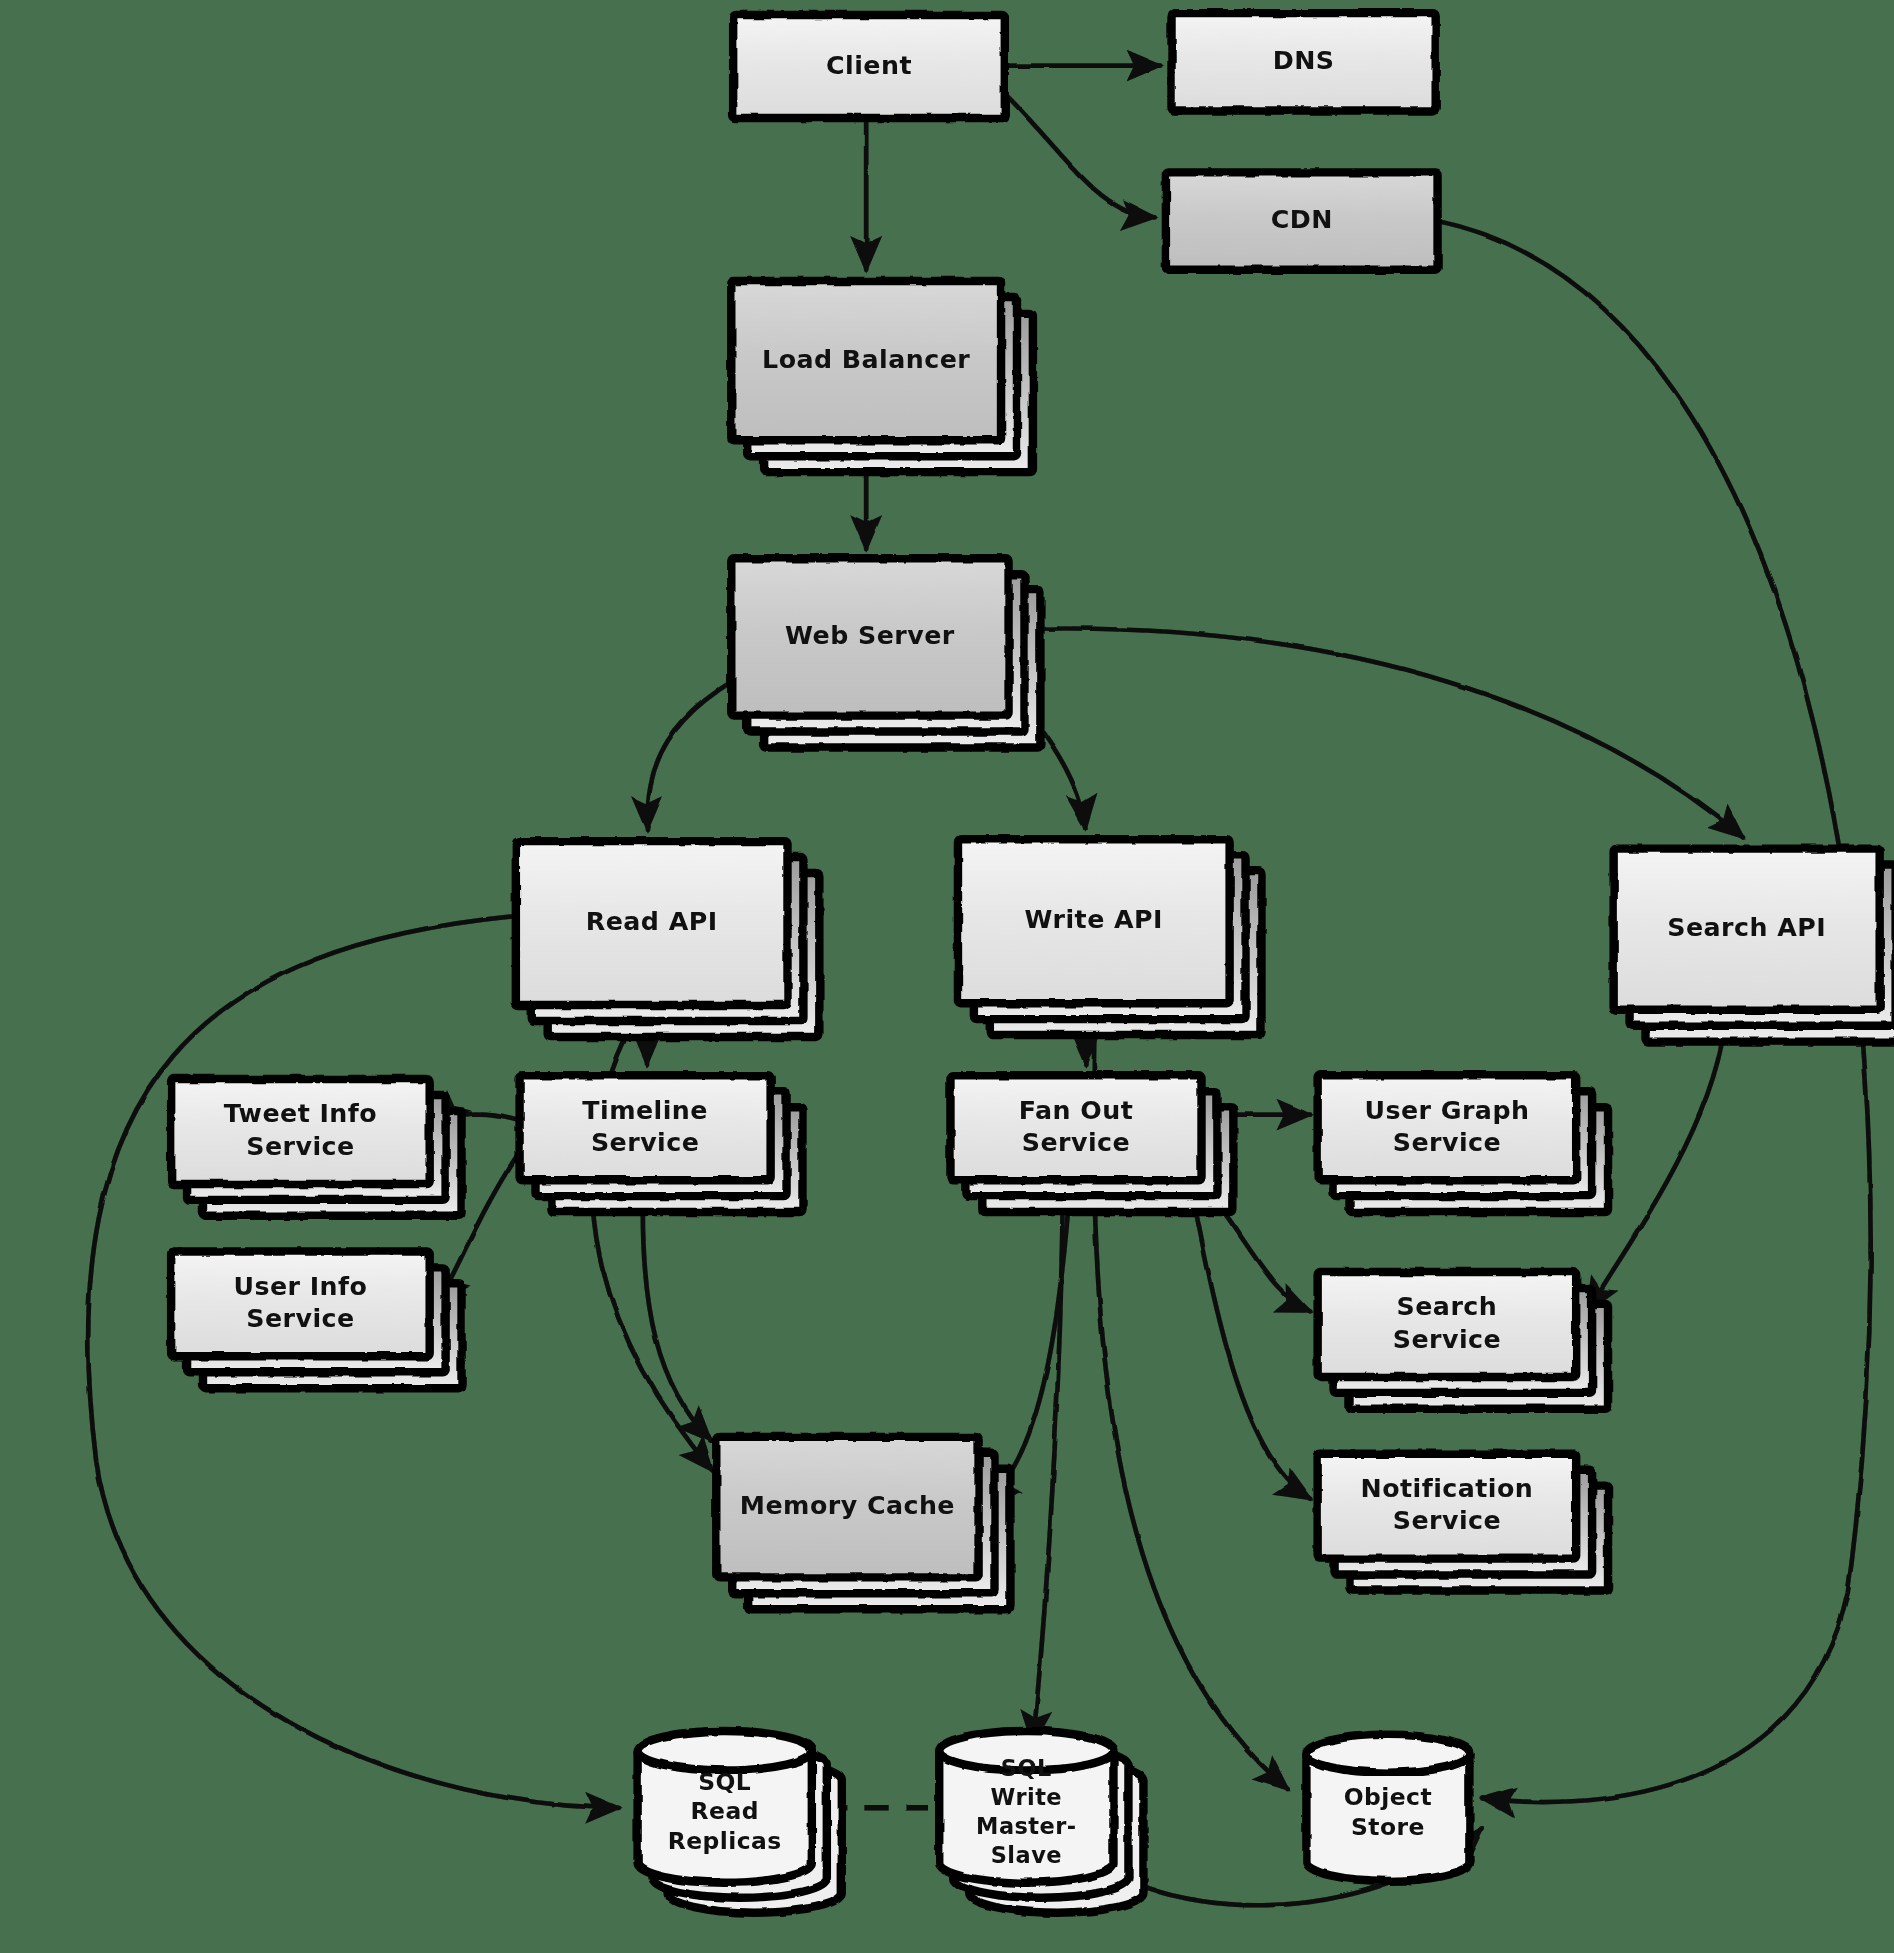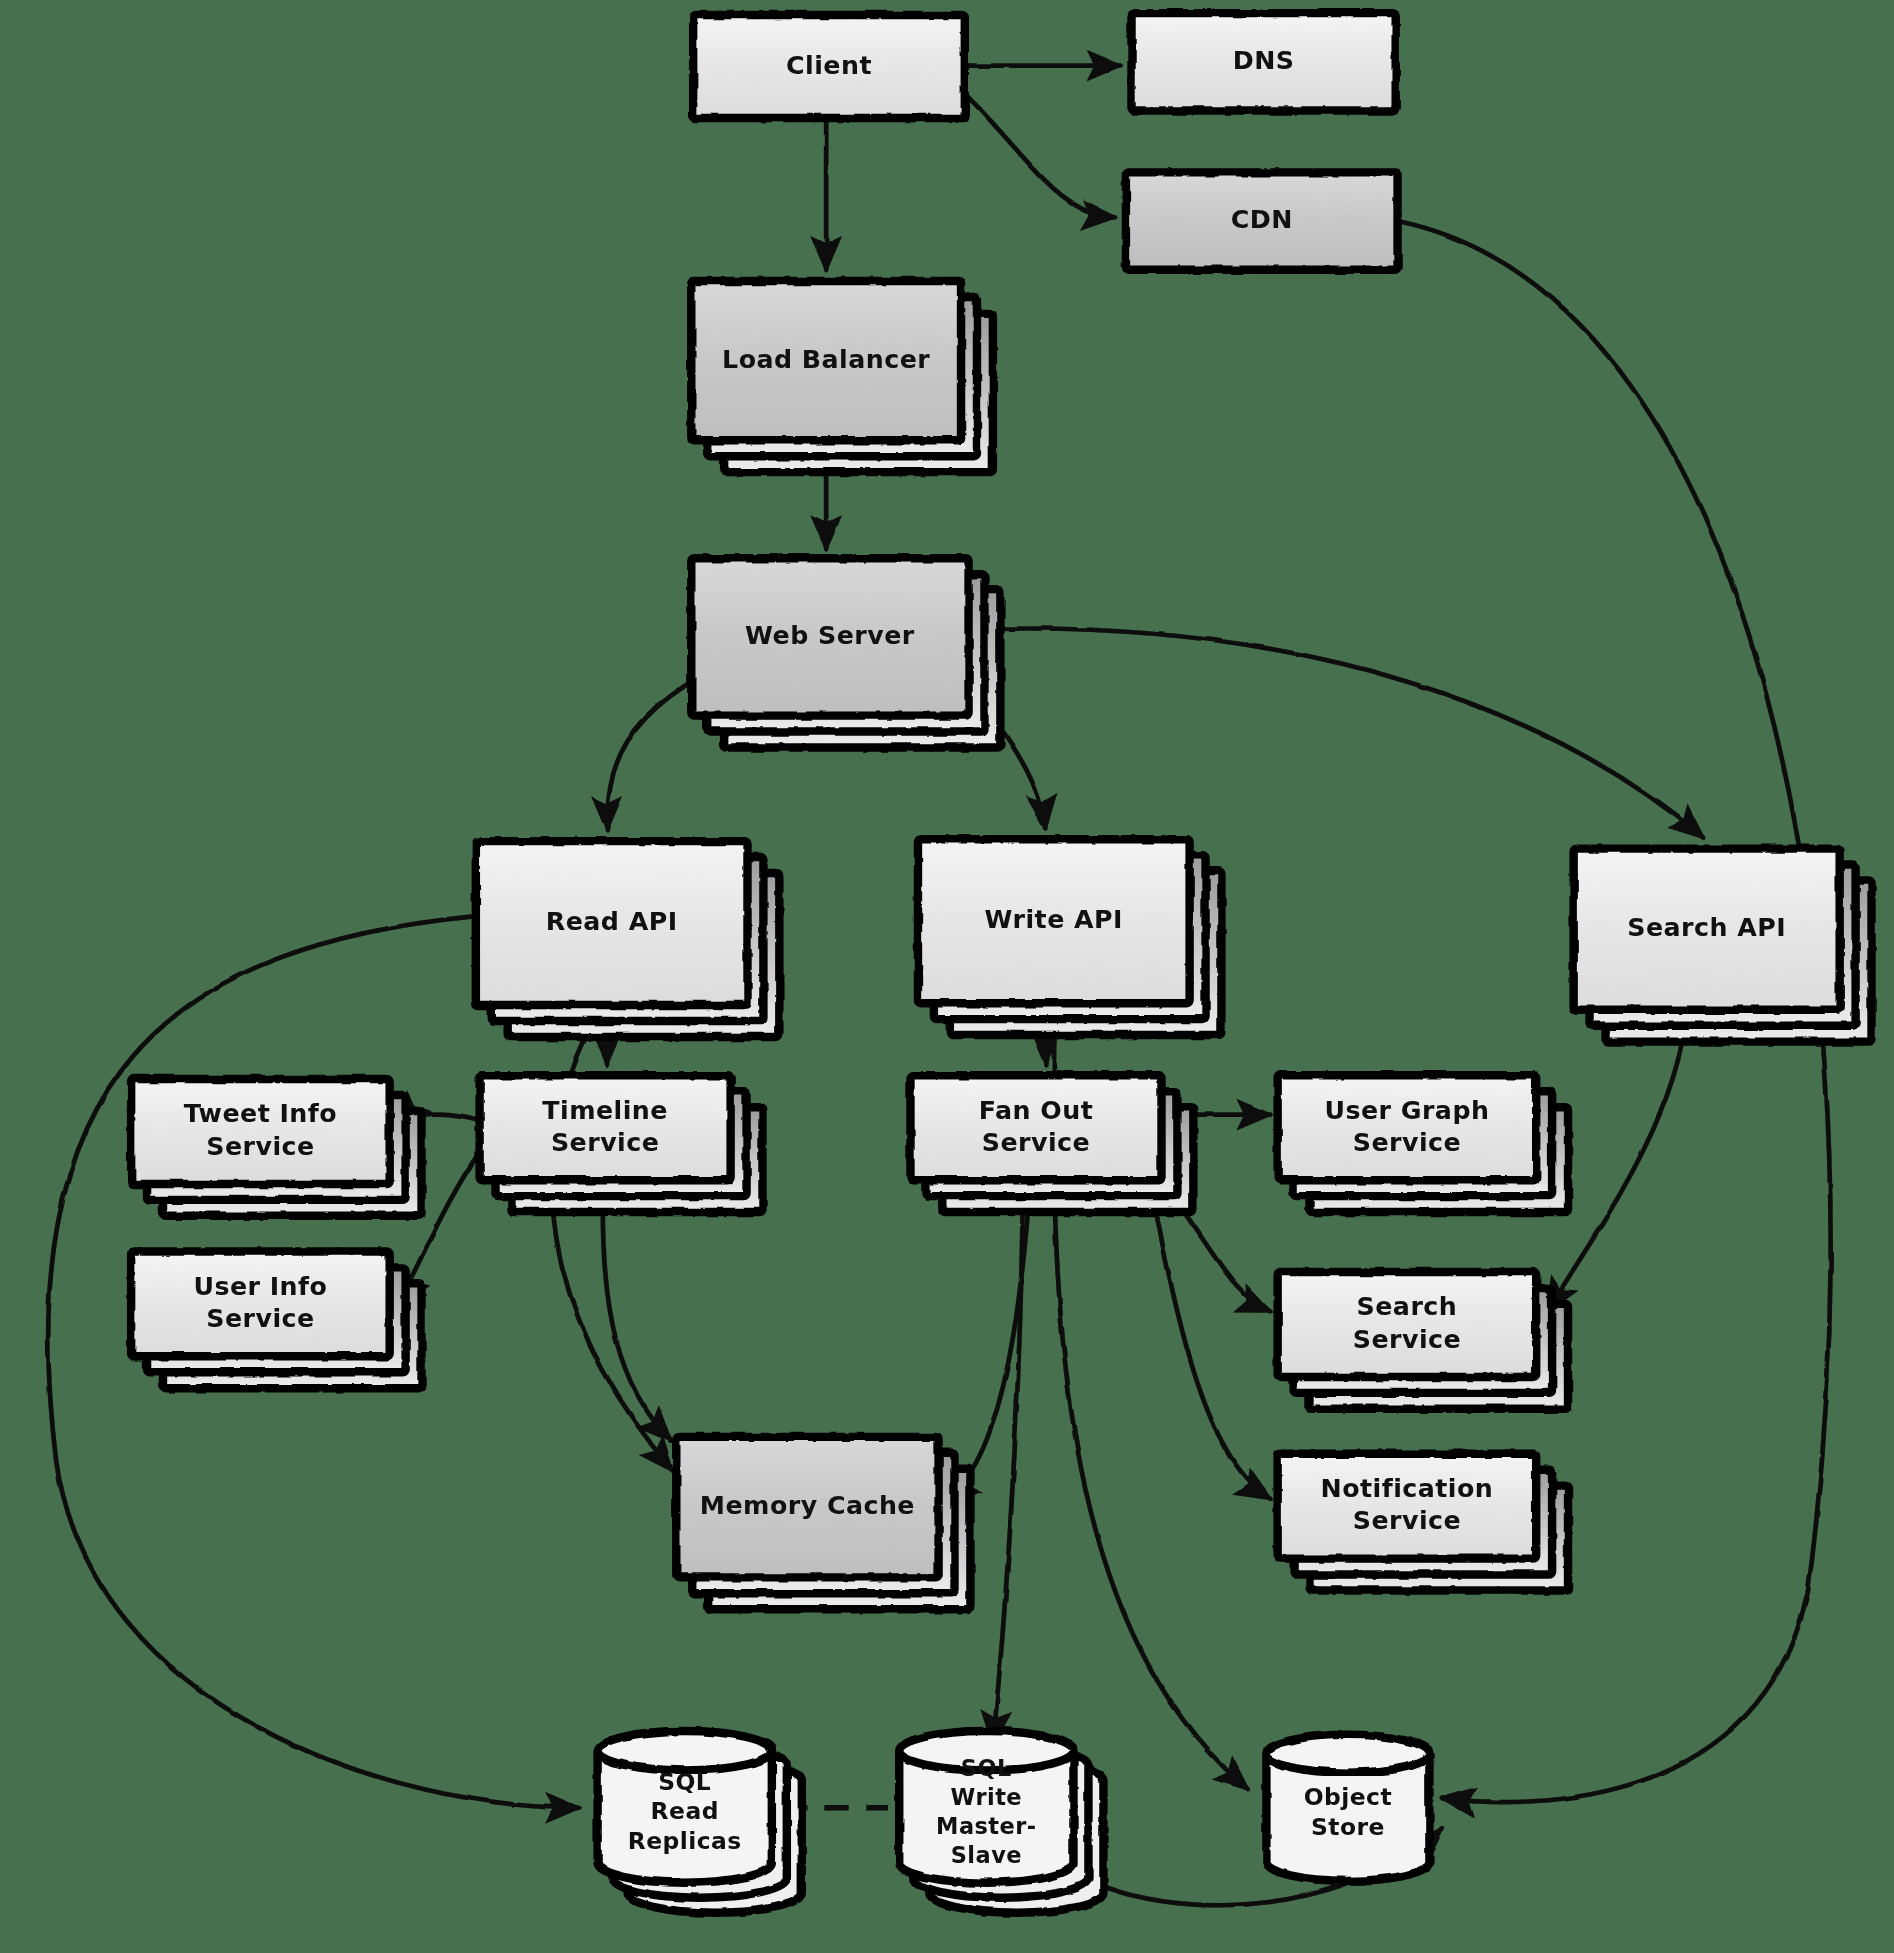--- a/index.html
+++ b/index.html
@@ -2,21 +2,21 @@
 <html style="font-size:15px"><head>
 <meta charset="utf-8">
 <style>
   html,body{margin:0;padding:0;}
   body{
     width:1894px;height:1953px;
     background:#47704e;
     font-family:"DejaVu Sans", sans-serif;
     overflow:hidden;
   }
-  #stage{position:relative;width:1694px;height:1953px;}
+  #stage{position:relative;width:1694px;height:1953px;margin-left:40px;}
   svg#diagram{position:absolute;top:0;left:0;width:1894px;height:1953px;display:block;}
   .nodelabel{
     font-family:"DejaVu Sans", sans-serif;
     font-weight:700;
     fill:#111111;
     text-anchor:middle;
     dominant-baseline:middle;
     letter-spacing:0.5px;
   }
   .edge{fill:none;stroke:#0a0a0a;stroke-width:5;stroke-linecap:round;}

